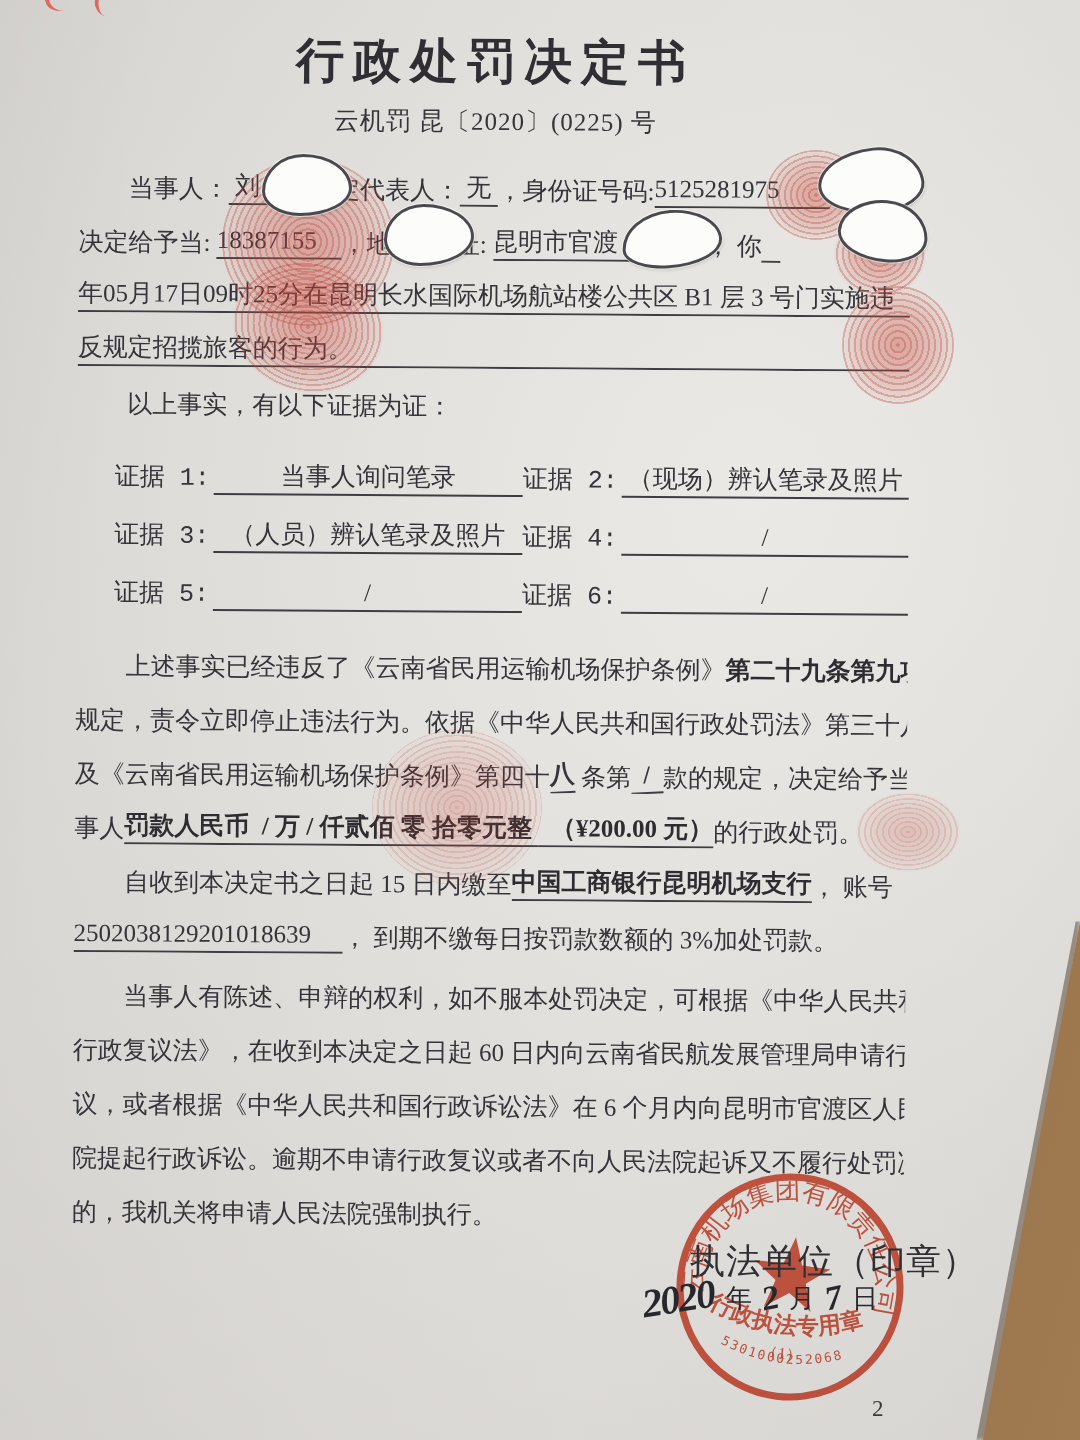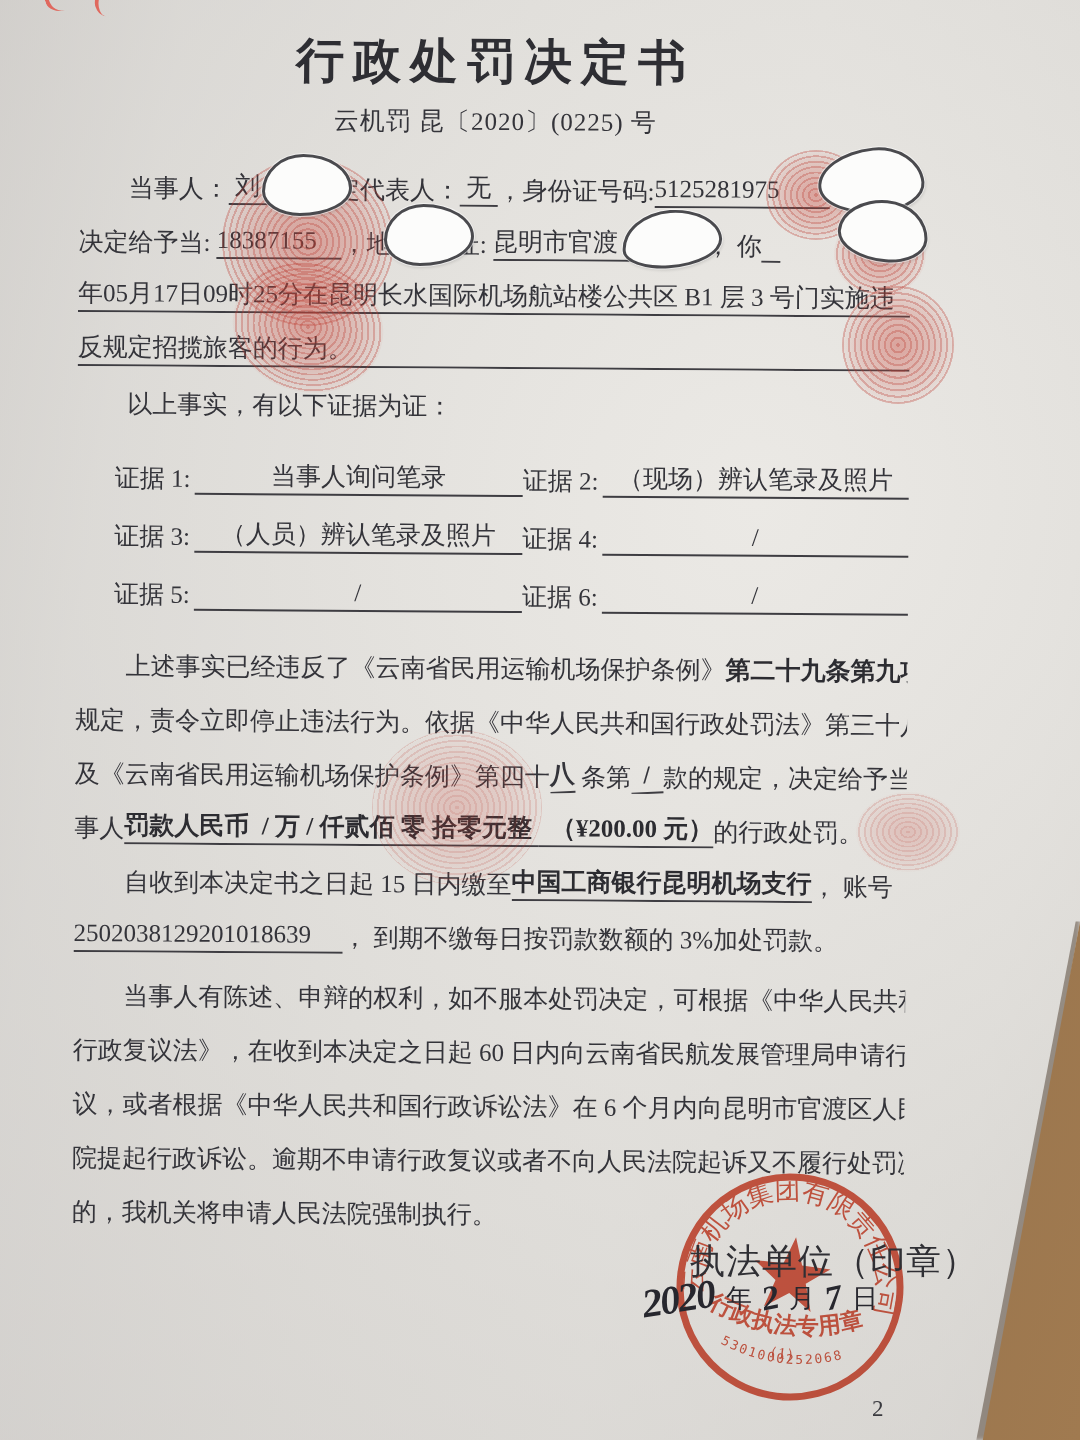--- a/index.html
+++ b/index.html
@@ -44,21 +44,21 @@
   .seg{white-space:pre;}
   .seg.u{border-bottom:2px solid #3e3d42;padding-bottom:1px;}
   .seg.b{font-weight:bold;color:#2c2c31;}
   .seg.hw{font-weight:bold;transform:rotate(-3deg);display:inline-block;}
   .seg.fill{flex:1 1 auto;}
   
   .evidence{margin-top:16px;}
   .ev-row{height:58px;display:flex;align-items:flex-end;line-height:32px;}
   .ev-cell{display:flex;align-items:flex-end;flex:1 1 auto;min-width:0;}
   .ev-cell.left{flex:0 0 408px;padding-left:38px;}
-  .ev-label{white-space:pre;}
+  .ev-label{white-space:pre;font-family:Liberation Mono, monospace;}
   .ev-value{flex:1 1 auto;text-align:center;border-bottom:2px solid #3e3d42;
     padding-bottom:1px;margin-left:4px;white-space:nowrap;overflow:hidden;}
   .p2,.p3{margin-top:18px;}
   .p3{margin-top:0;}
   .p4{margin-top:6px;}
   
   .sign-label{
     position:absolute;left:690px;top:1238px;font-size:35px;color:#2f2f34;
     letter-spacing:1px;z-index:6;
   }

